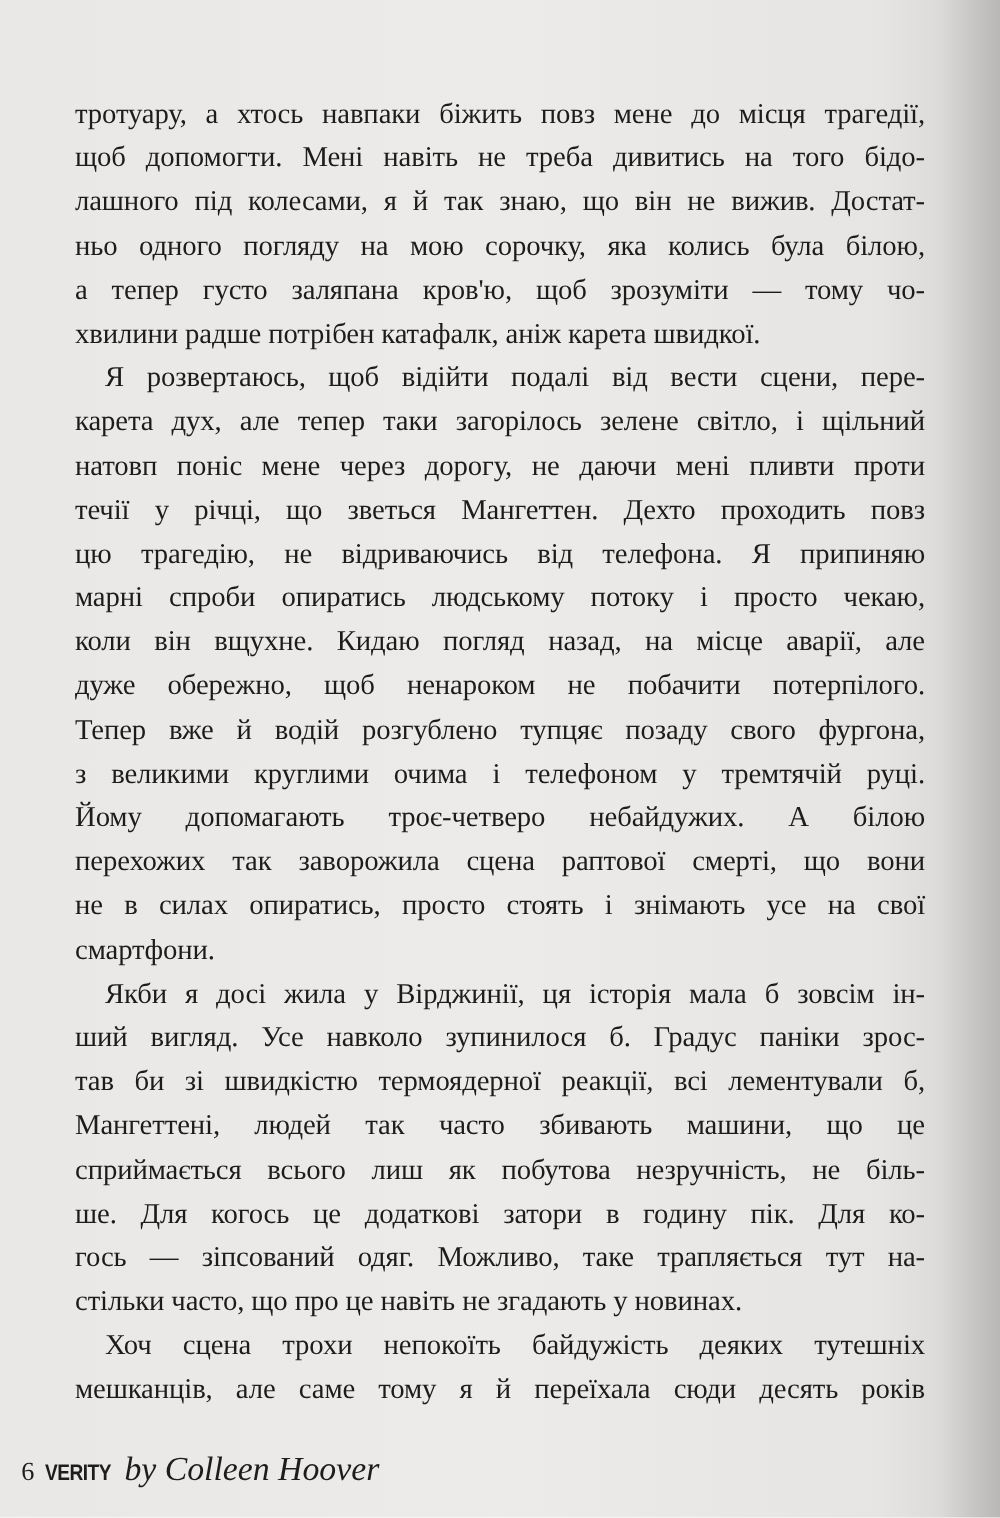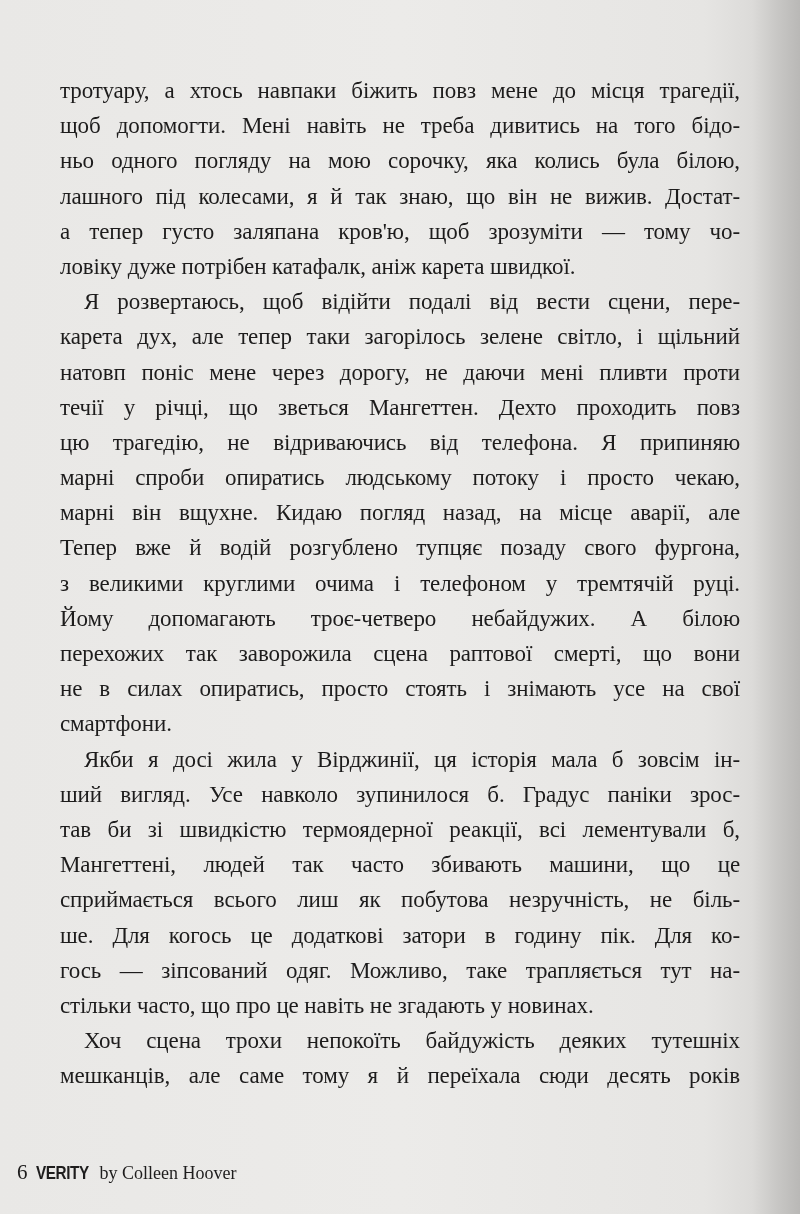--- a/index.html
+++ b/index.html
@@ -64,44 +64,46 @@
     font-weight: bold;
     font-size: 18px;
     letter-spacing: -0.5px;
     transform: scaleX(0.85);
     transform-origin: left;
     display: inline-block;
     margin-right: -6px;
   }
   .footer .author {
     font-family: "Liberation Serif", serif;
-    font-size: 18px;
+    font-style: italic;
+    font-size: 27px;
   }
 </style>
 </head>
 <body>
 
 <div class="page">
   <div class="body-text" id="body-text">
       <div>
         <span class="line">тротуару, а хтось навпаки біжить повз мене до місця трагедії,</span>
         <span class="line">щоб допомогти. Мені навіть не треба дивитись на того бідо-</span>
+        <span class="line">лашного під колесами, я й так знаю, що він не вижив. Достат-</span>
         <span class="line">ньо одного погляду на мою сорочку, яка колись була білою,</span>
-        <span class="line">лашного під колесами, я й так знаю, що він не вижив. Достат-</span>
         <span class="line">а тепер густо заляпана кров'ю, щоб зрозуміти — тому чо-</span>
-        <span class="line last">ловіку дуже потрібен катафалк, аніж карета швидкої.</span>
+        <span class="line last">хвилини радше потрібен катафалк, аніж карета швидкої.</span>
       </div>
       <div>
         <span class="line indent">Я розвертаюсь, щоб відійти подалі від вести сцени, пере-</span>
         <span class="line">карета дух, але тепер таки загорілось зелене світло, і щільний</span>
         <span class="line">натовп поніс мене через дорогу, не даючи мені пливти проти</span>
         <span class="line">течії у річці, що зветься Мангеттен. Дехто проходить повз</span>
         <span class="line">цю трагедію, не відриваючись від телефона. Я припиняю</span>
         <span class="line">марні спроби опиратись людському потоку і просто чекаю,</span>
-        <span class="line">марні він вщухне. Кидаю погляд назад, на місце аварії, але</span>
+        <span class="line">коли він вщухне. Кидаю погляд назад, на місце аварії, але</span>
+        <span class="line">дуже обережно, щоб ненароком не побачити потерпілого.</span>
         <span class="line">Тепер вже й водій розгублено тупцяє позаду свого фургона,</span>
         <span class="line">з великими круглими очима і телефоном у тремтячій руці.</span>
         <span class="line">Йому допомагають троє-четверо небайдужих. А білою</span>
         <span class="line">перехожих так заворожила сцена раптової смерті, що вони</span>
         <span class="line">не в силах опиратись, просто стоять і знімають усе на свої</span>
         <span class="line last">смартфони.</span>
       </div>
       <div>
         <span class="line indent">Якби я досі жила у Вірджинії, ця історія мала б зовсім ін-</span>
         <span class="line">ший вигляд. Усе навколо зупинилося б. Градус паніки зрос-</span>

